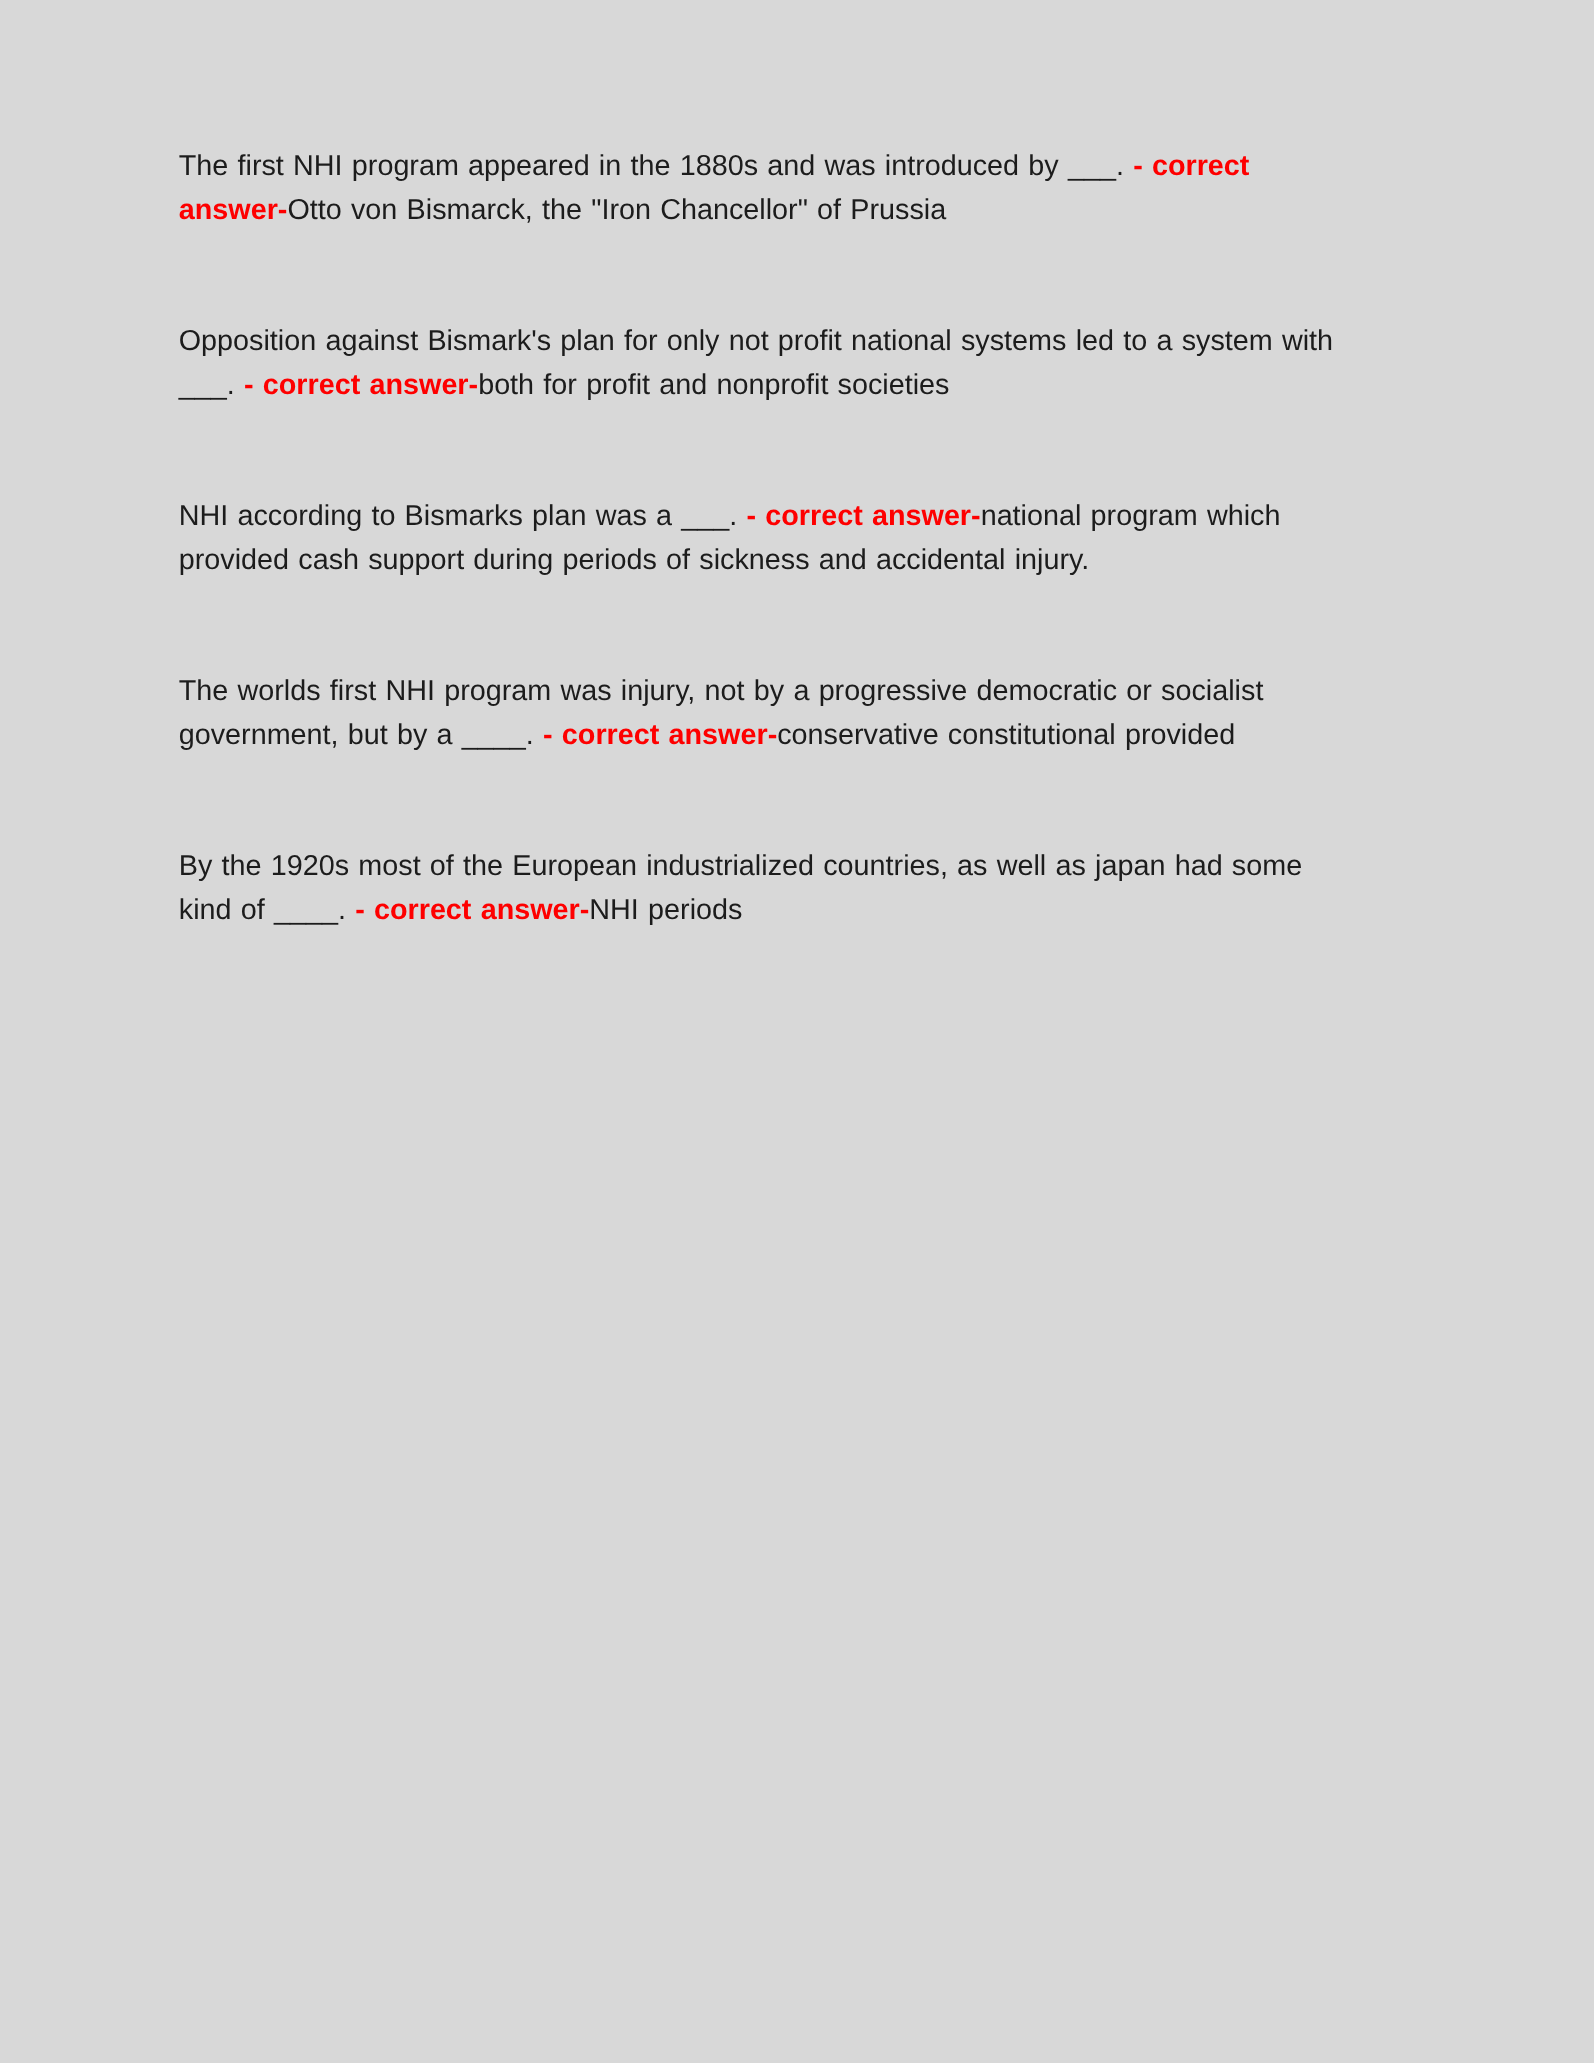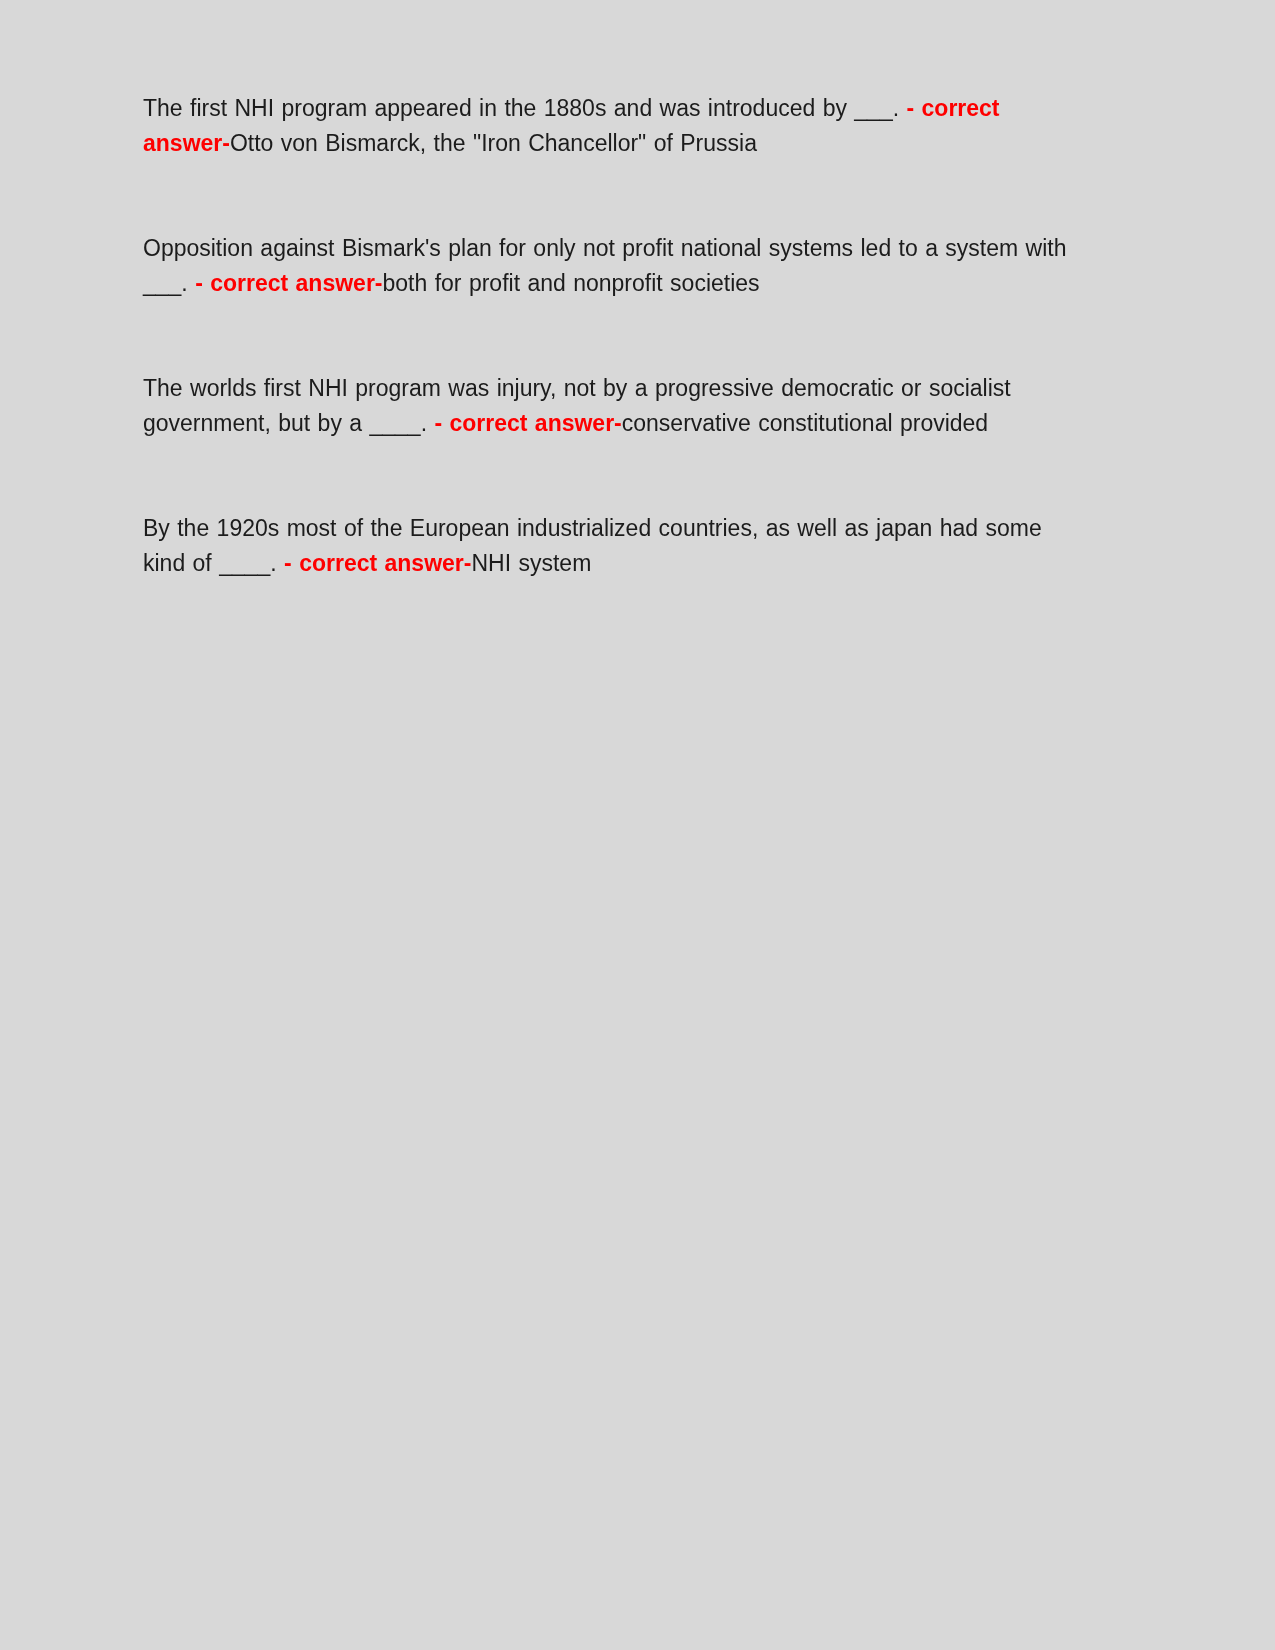--- a/index.html
+++ b/index.html
@@ -9,21 +9,21 @@
   body {
     width: 1275px;
     height: 1650px;
     background: #d8d8d8;
     font-family: "Liberation Sans", sans-serif;
     overflow: hidden;
   }
   .page-content {
     box-sizing: border-box;
     width: 1275px;
-    padding: 91px 200px 40px 143px;
+    padding: 115px 200px 40px 143px;
   }
   p.qa {
     margin: 0 0 70px 0;
     font-size: 23px;
     line-height: 35px;
     color: #1c1c1c;
     word-spacing: 1px;
   }
   span.marker {
     color: #fe0000;
@@ -37,24 +37,27 @@
 
   <p class="qa">
     <span>The first NHI program appeared in the 1880s and was introduced by ___. </span><span class="marker">- correct answer-</span><span>Otto von Bismarck, the "Iron Chancellor" of Prussia</span>
   </p>
 
 
   <p class="qa">
     <span>Opposition against Bismark's plan for only not profit national systems led to a system with ___. </span><span class="marker">- correct answer-</span><span>both for profit and nonprofit societies</span>
   </p>
 
+  <p class="qa">
+    <span>NHI according to Bismarks plan was a ___. </span><span class="marker">- correct answer-</span><span>national program which provided cash support during periods of sickness and accidental injury.</span>
+  </p>
 
 
   <p class="qa">
     <span>The worlds first NHI program was injury, not by a progressive democratic or socialist government, but by a ____. </span><span class="marker">- correct answer-</span><span>conservative constitutional provided</span>
   </p>
 
   <p class="qa">
-    <span>By the 1920s most of the European industrialized countries, as well as japan had some kind of ____. </span><span class="marker">- correct answer-</span><span>NHI system</span>
+    <span>By the 1920s most of the European industrialized countries, as well as japan had some kind of ____. </span><span class="marker">- correct answer-</span><span>NHI periods</span>
   </p>
 
 
 </main>
 
 </body></html>

